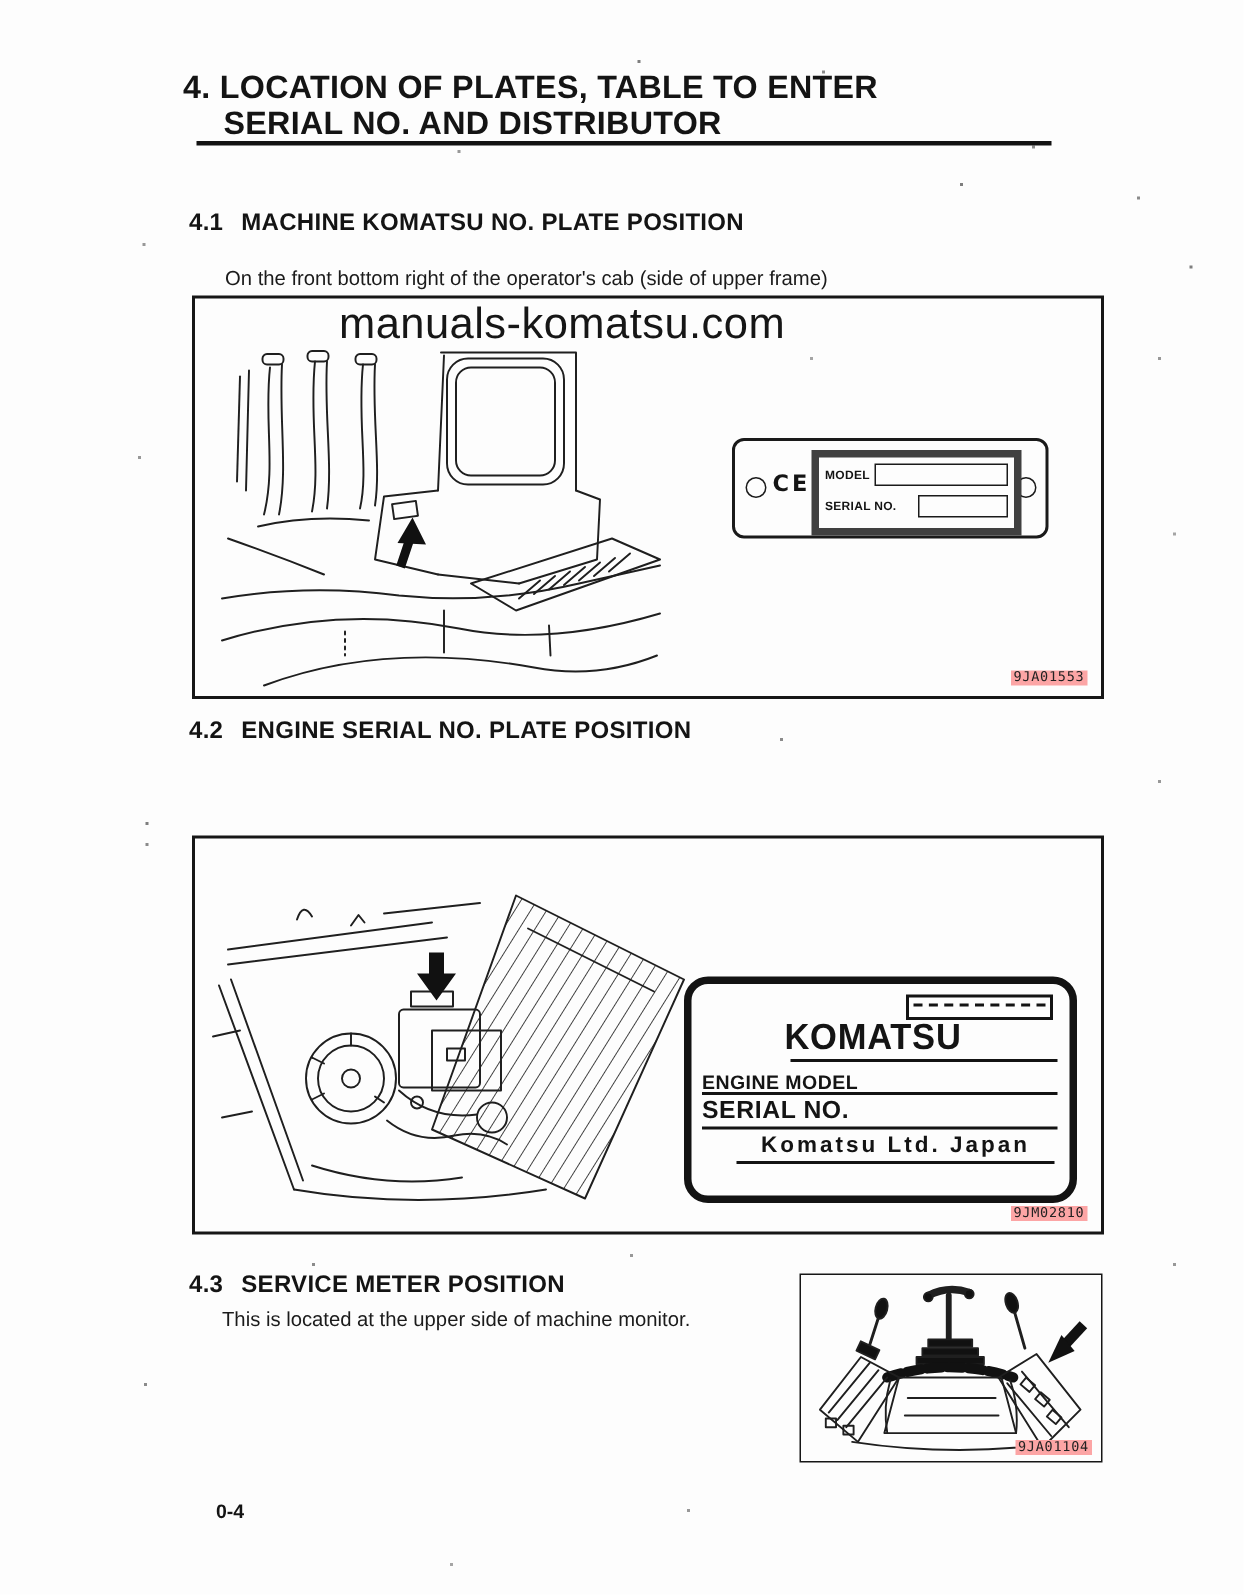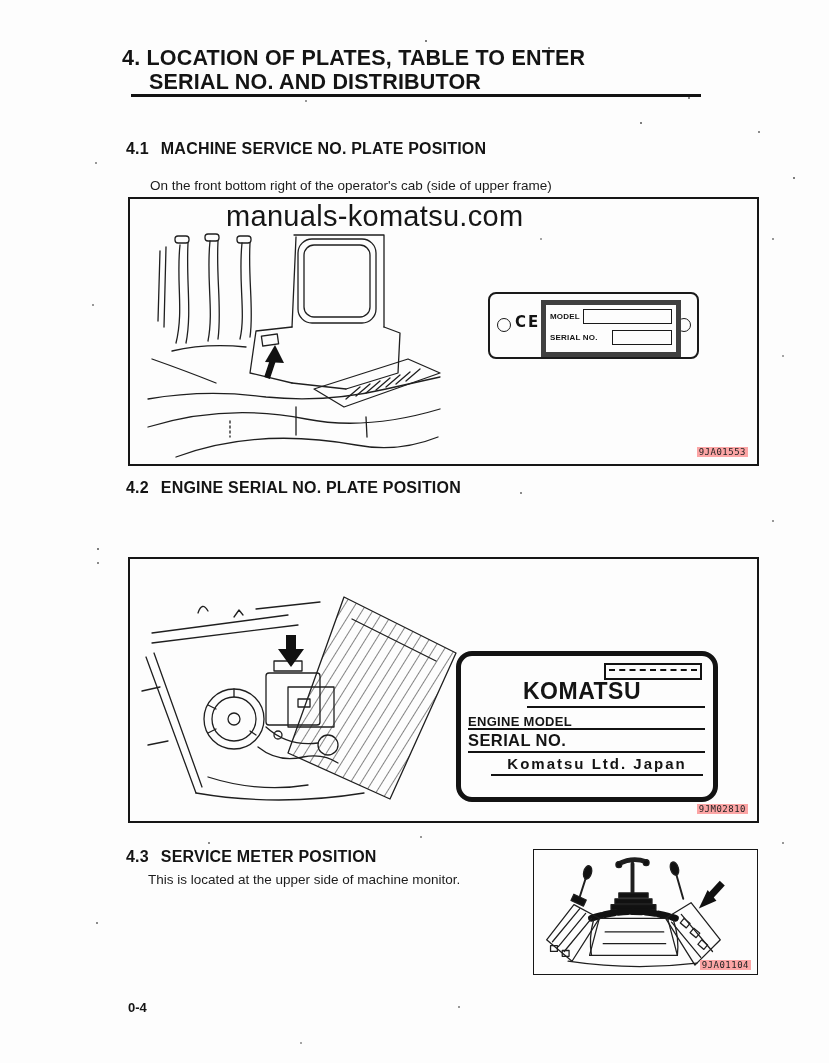--- a/index.html
+++ b/index.html
@@ -20,21 +20,21 @@
   .sec-h{position:absolute;font-size:16px;font-weight:800;letter-spacing:.2px;white-space:nowrap;}
   .sec-h .num{margin-right:12px;}
   .sec-h1{left:126px;top:140px;}
   .sec-h2{left:126px;top:479px;}
   .sec-h3{left:126px;top:848px;}
   .body-txt{position:absolute;font-size:13.5px;line-height:21px;color:#1b1b1b;}
   .body1{left:150px;top:175px;white-space:nowrap;}
   .body2{left:128px;top:508px;width:612px;text-indent:22px;}
   .body3{left:148px;top:869px;white-space:nowrap;}
   
-  .fig{position:absolute;border:2px solid #161616;background:#fdfdfd;padding-left:23px;}
+  .fig{position:absolute;border:2px solid #161616;background:#fdfdfd;}
   .fig1{left:128px;top:197px;width:604px;height:265px;}
   .fig2{left:128px;top:557px;width:604px;height:262px;}
   .fig3{left:533px;top:849px;width:200px;height:124px;border-width:1.5px;}
   .fig-code{position:absolute;right:9px;bottom:7px;font-family:"DejaVu Sans Mono",monospace;font-size:9px;letter-spacing:.5px;color:#222;background:#fca5a5;padding:0 2px;}
   .watermark{position:absolute;left:96px;top:1px;font-size:29px;font-weight:400;color:#161616;letter-spacing:.3px;white-space:nowrap;}
   .illus{position:absolute;}
   .illus svg{display:block;}
   
   .plate1{position:absolute;left:358px;top:93px;width:207px;height:63px;border:2px solid #1a1a1a;border-radius:8px;}
   .plate1 .hole{position:absolute;width:12px;height:12px;border:1.5px solid #1a1a1a;border-radius:50%;top:24px;}
@@ -53,21 +53,21 @@
   .plate2 .chip i{position:absolute;left:3px;right:3px;top:4px;border-top:2px dashed #131313;}
   .plate2 .brand{position:absolute;left:0;right:10px;top:22px;text-align:center;font-size:23px;font-weight:900;letter-spacing:.5px;transform:scaleY(1.05);}
   .plate2 .brand-line{position:absolute;left:66px;right:8px;top:50px;border-top:2.5px solid #131313;}
   .plate2 .row-label{position:absolute;left:7px;white-space:nowrap;font-weight:700;}
   .plate2 .lbl-model{top:58px;font-size:13px;letter-spacing:.3px;}
   .plate2 .line-model{position:absolute;left:7px;right:8px;top:72px;border-top:2px solid #131313;}
   .plate2 .lbl-serial{top:75px;font-size:16.5px;letter-spacing:.4px;}
   .plate2 .line-serial{position:absolute;left:7px;right:8px;top:95px;border-top:2px solid #131313;}
   .plate2 .footer{position:absolute;left:30px;right:10px;top:99px;text-align:center;font-size:15px;font-weight:700;letter-spacing:2px;border-bottom:2px solid #131313;padding-bottom:2px;white-space:nowrap;}
   
-  .page-num{position:absolute;left:128px;top:1000px;font-size:13px;font-weight:600;}
+  .page-num{position:absolute;left:144px;top:1000px;font-size:13px;font-weight:600;}
   .noise{position:absolute;left:0;top:0;width:2px;height:2px;
     box-shadow:
       425px 40px 0 0 rgba(0,0,0,.5), 548px 47px 0 0 rgba(0,0,0,.45),
       305px 100px 0 0 rgba(0,0,0,.4), 688px 97px 0 0 rgba(0,0,0,.45),
       640px 122px 0 0 rgba(0,0,0,.5), 758px 131px 0 0 rgba(0,0,0,.45),
       95px 162px 0 0 rgba(0,0,0,.4), 793px 177px 0 0 rgba(0,0,0,.5),
       540px 238px 0 0 rgba(0,0,0,.35), 772px 238px 0 0 rgba(0,0,0,.4),
       92px 304px 0 0 rgba(0,0,0,.4), 782px 355px 0 0 rgba(0,0,0,.35),
       520px 492px 0 0 rgba(0,0,0,.45), 772px 520px 0 0 rgba(0,0,0,.4),
       97px 548px 0 0 rgba(0,0,0,.5), 97px 562px 0 0 rgba(0,0,0,.45),
@@ -79,21 +79,21 @@
 </head>
 <body>
 
 <div class="page">
 
   <div class="h-line1">4. LOCATION OF PLATES, TABLE TO ENTER</div>
   <div class="h-line2">SERIAL NO. AND DISTRIBUTOR</div>
   <div class="h-rule"></div>
 
   <div class="sec-h sec-h1">
-    <span class="num">4.1</span><span>MACHINE SERVICE NO. PLATE POSITION</span>
+    <span class="num">4.1</span><span>MACHINE KOMATSU NO. PLATE POSITION</span>
   </div>
   <div class="body-txt body1">On the front bottom right of the operator's cab (side of upper frame)</div>
 
   <div class="fig fig1">
     <div class="watermark">manuals-komatsu.com</div>
 
     <div class="illus" style="left:16px;top:32px;width:302px;height:228px;">
       <svg width="302" height="228" viewBox="0 0 302 228">
         <g class="sketch">
 

